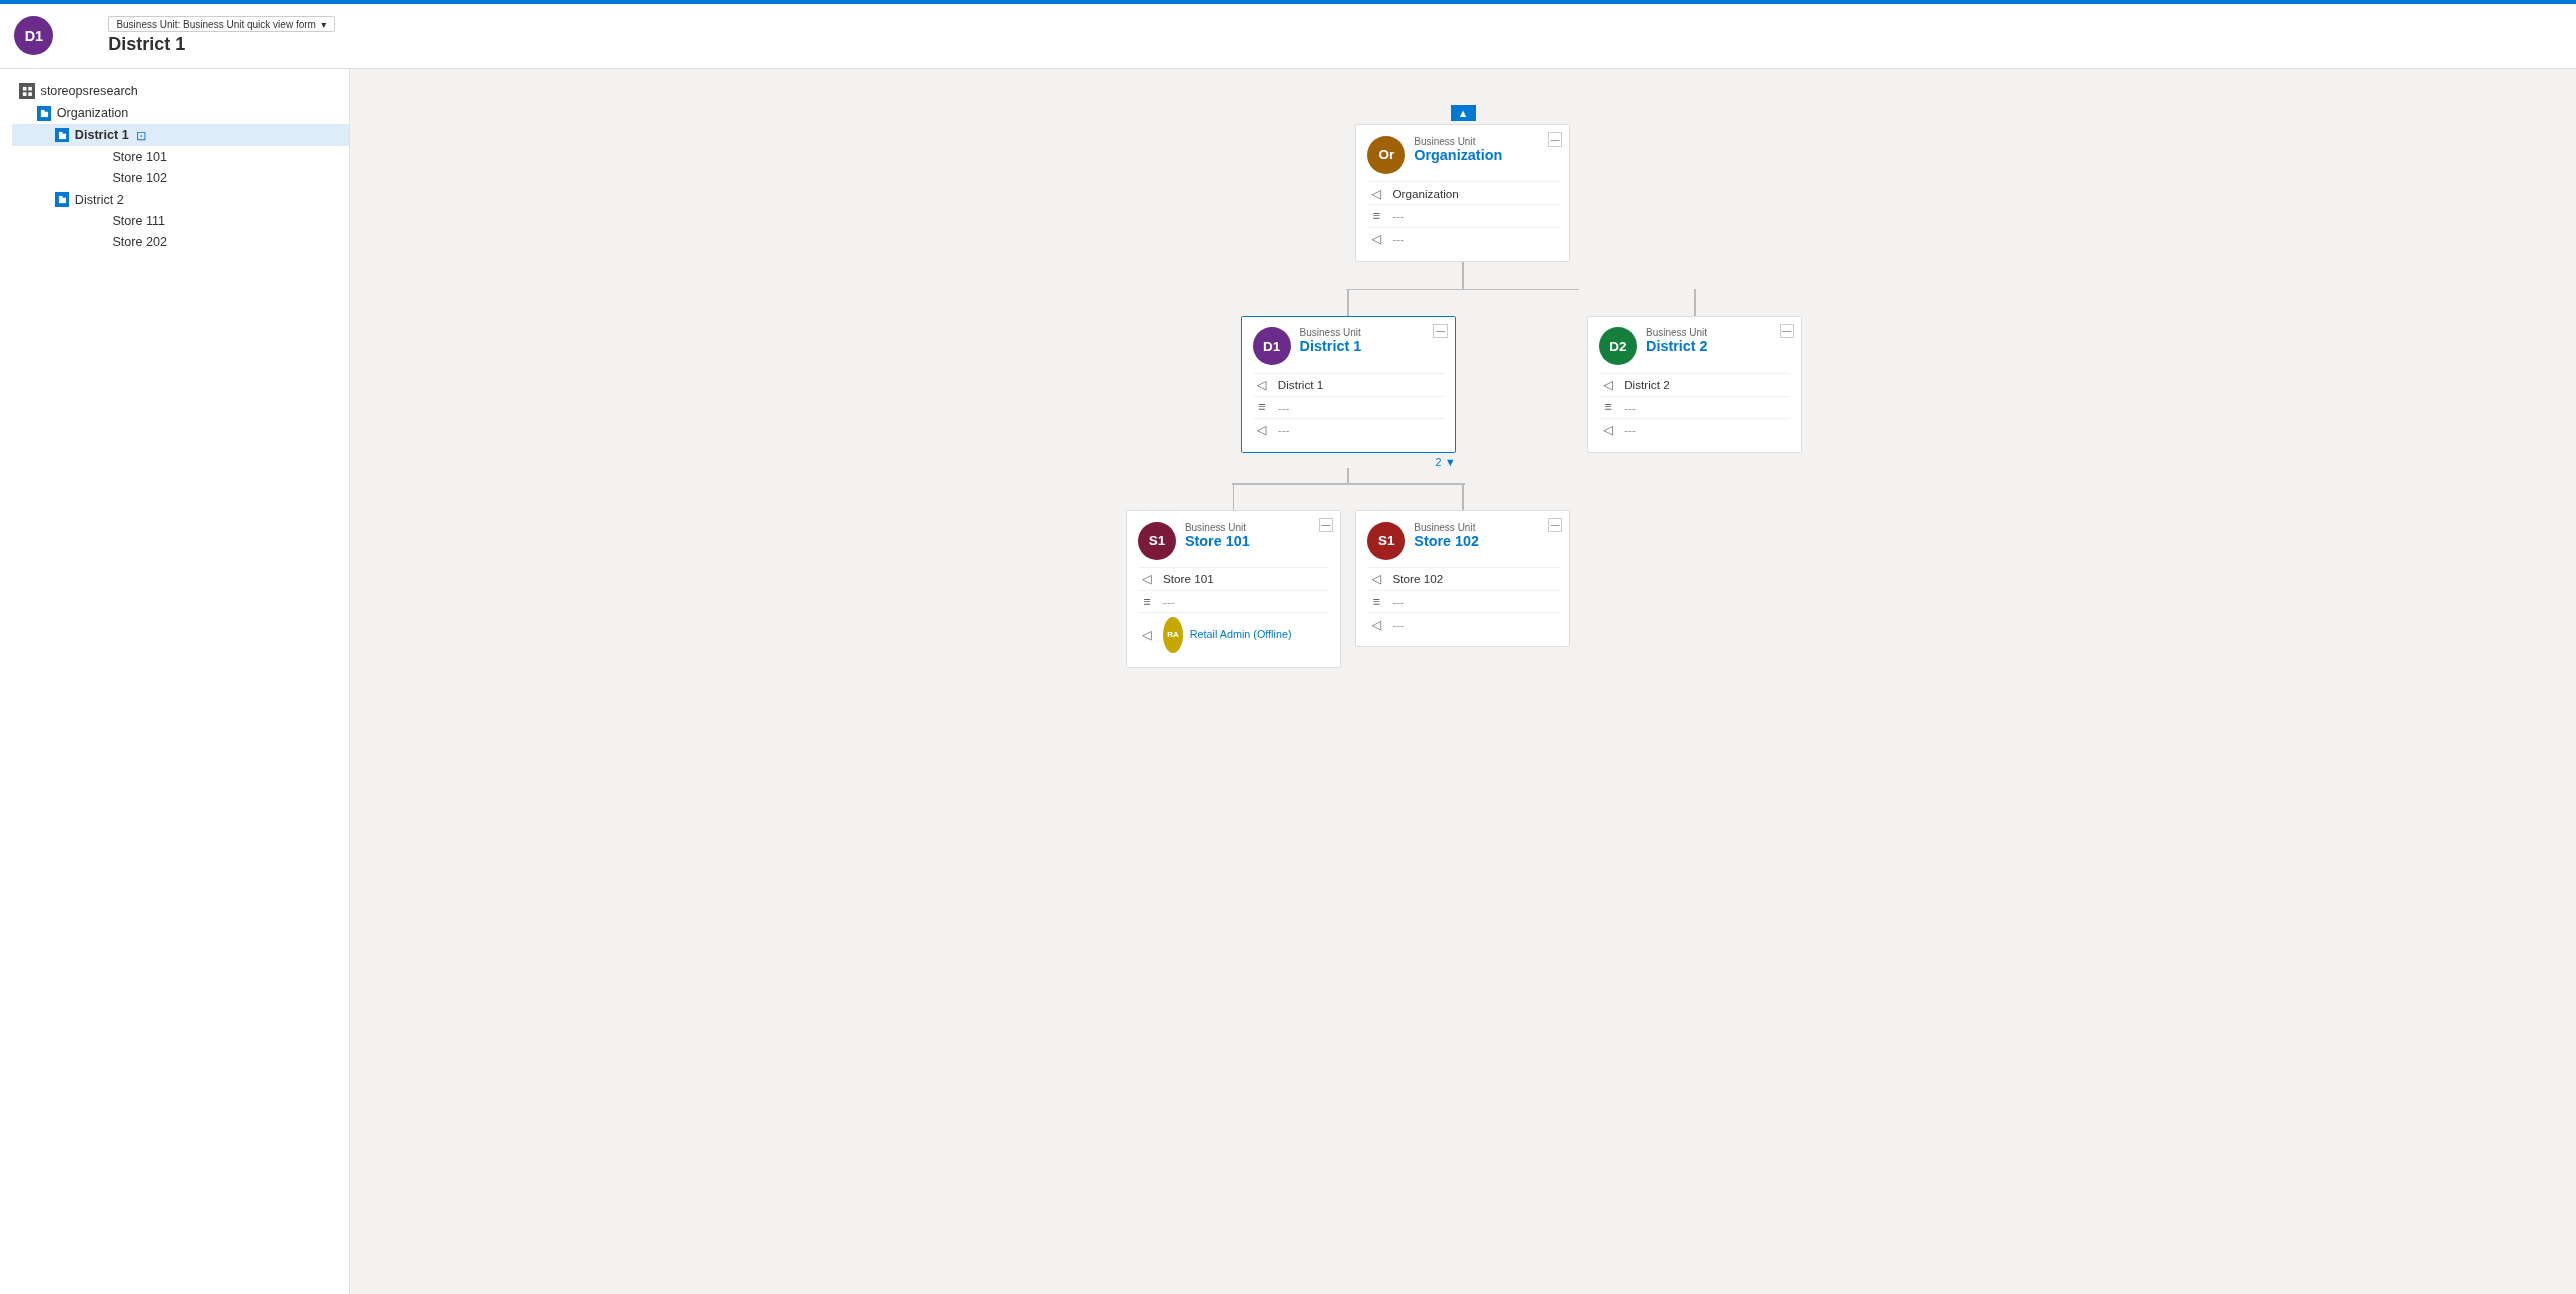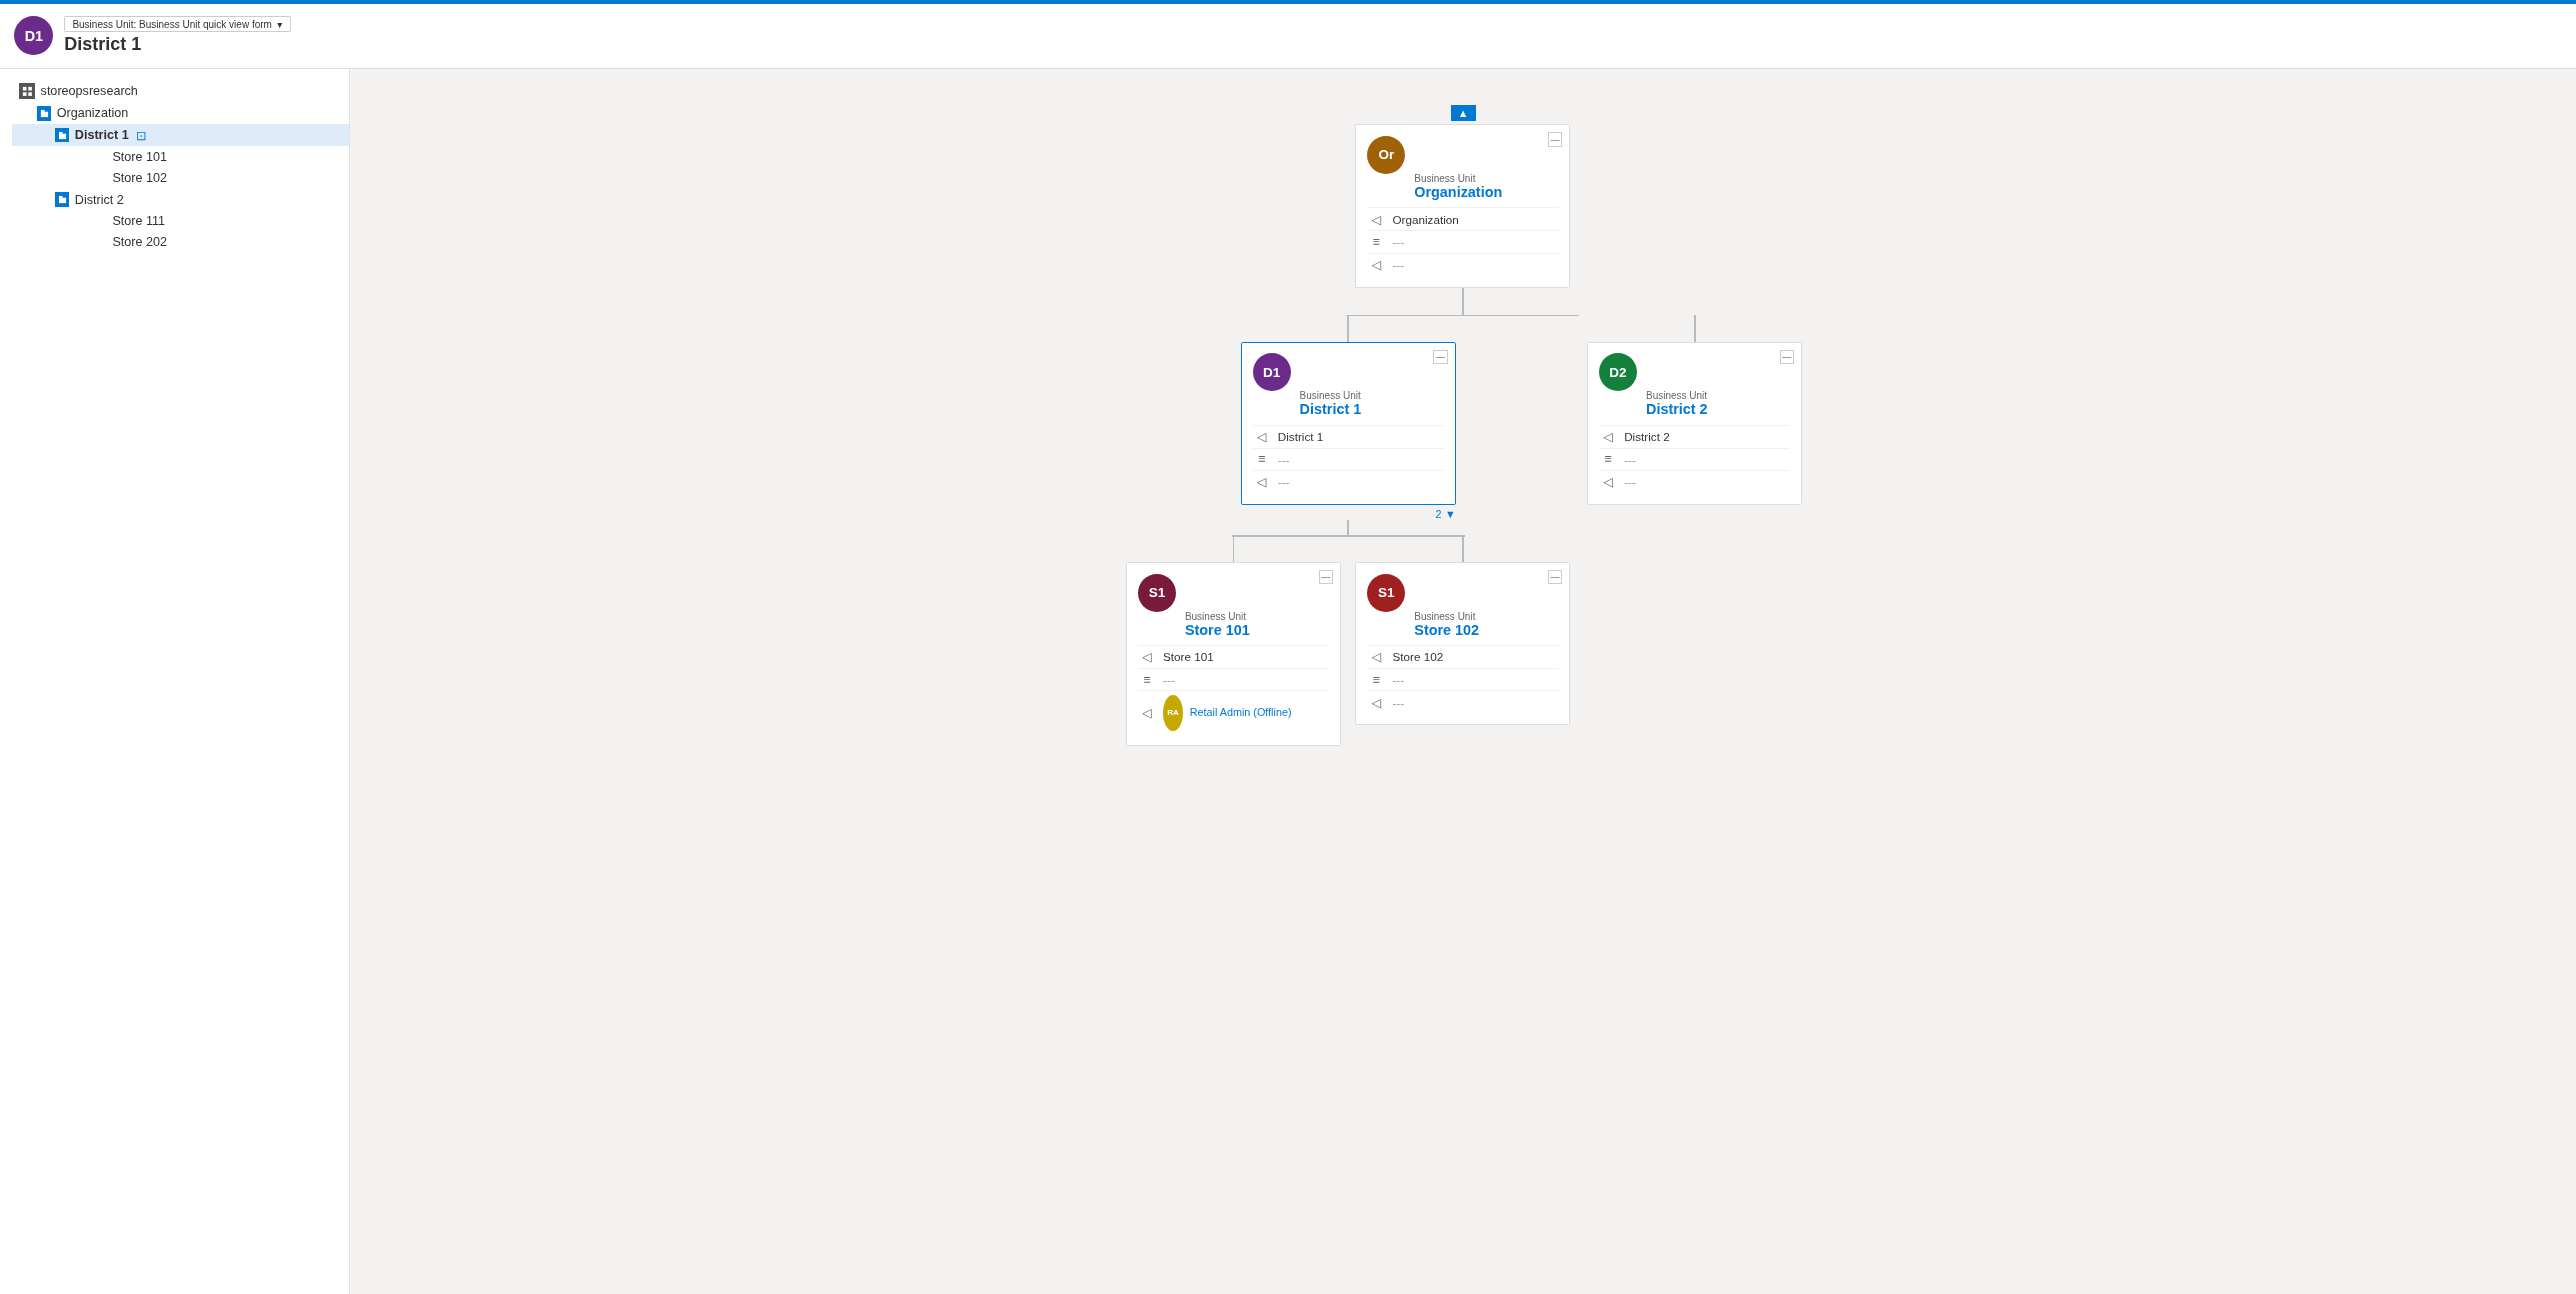--- a/index.html
+++ b/index.html
@@ -18,21 +18,21 @@
     .avatar-circle {
       width: 39px; height: 39px;
       border-radius: 50%;
       background: #6b2b8a;
       color: #fff;
       display: flex; align-items: center; justify-content: center;
       font-weight: 700; font-size: 14.4px;
       margin-right: 10.8px;
       flex-shrink: 0;
     }
-    .header-info { display: flex; flex-direction: column; }
+    .header-info { display: flex; flex-direction: column; margin-left: 44px; }
     .quick-view-dropdown {
       display: flex; align-items: center; gap: 5.4px;
       font-size: 11.7px; color: #333; cursor: pointer;
       border: 0.9px solid #ccc; padding: 1.8px 7.2px; border-radius: 1.8px;
       background: #fff;
     }
     .quick-view-dropdown span { font-size: 10px; }
     .header-title { font-size: 18px; font-weight: 600; color: #323130; margin-top: 1.8px; }
 
     
@@ -94,21 +94,21 @@
     .card.selected-card { border: 1.8px solid #0078d4; }
     .card-header { display: flex; align-items: flex-start; gap: 9px; margin-bottom: 7.2px; }
     .card-avatar {
       width: 38px; height: 38px;
       border-radius: 50%;
       color: #fff;
       display: flex; align-items: center; justify-content: center;
       font-weight: 700; font-size: 13.5px;
       flex-shrink: 0;
     }
-    .card-info { display: flex; flex-direction: column; margin-top: 37px; }
+    .card-info { display: flex; flex-direction: column; }
     .card-type { font-size: 10px; color: #666; }
     .card-name { font-size: 14.4px; color: #0078d4; font-weight: 600; cursor: pointer; }
     .card-row { display: flex; align-items: center; gap: 7.2px; padding: 3.6px 0; border-top: 0.9px solid #f0f0f0; }
     .card-row-icon { color: #666; font-size: 12.6px; width: 18px; text-align: center; }
     .card-row-value { font-size: 11.7px; color: #333; }
     .card-row-value.muted { color: #999; }
     .card-minimize { position: absolute; top: 7.2px; right: 7.2px; width: 14.4px; height: 14.4px; border: 0.9px solid #ccc; background: #fff; cursor: pointer; display: flex; align-items: center; justify-content: center; font-size: 9px; color: #666; }
 
     
     .connector-v {

